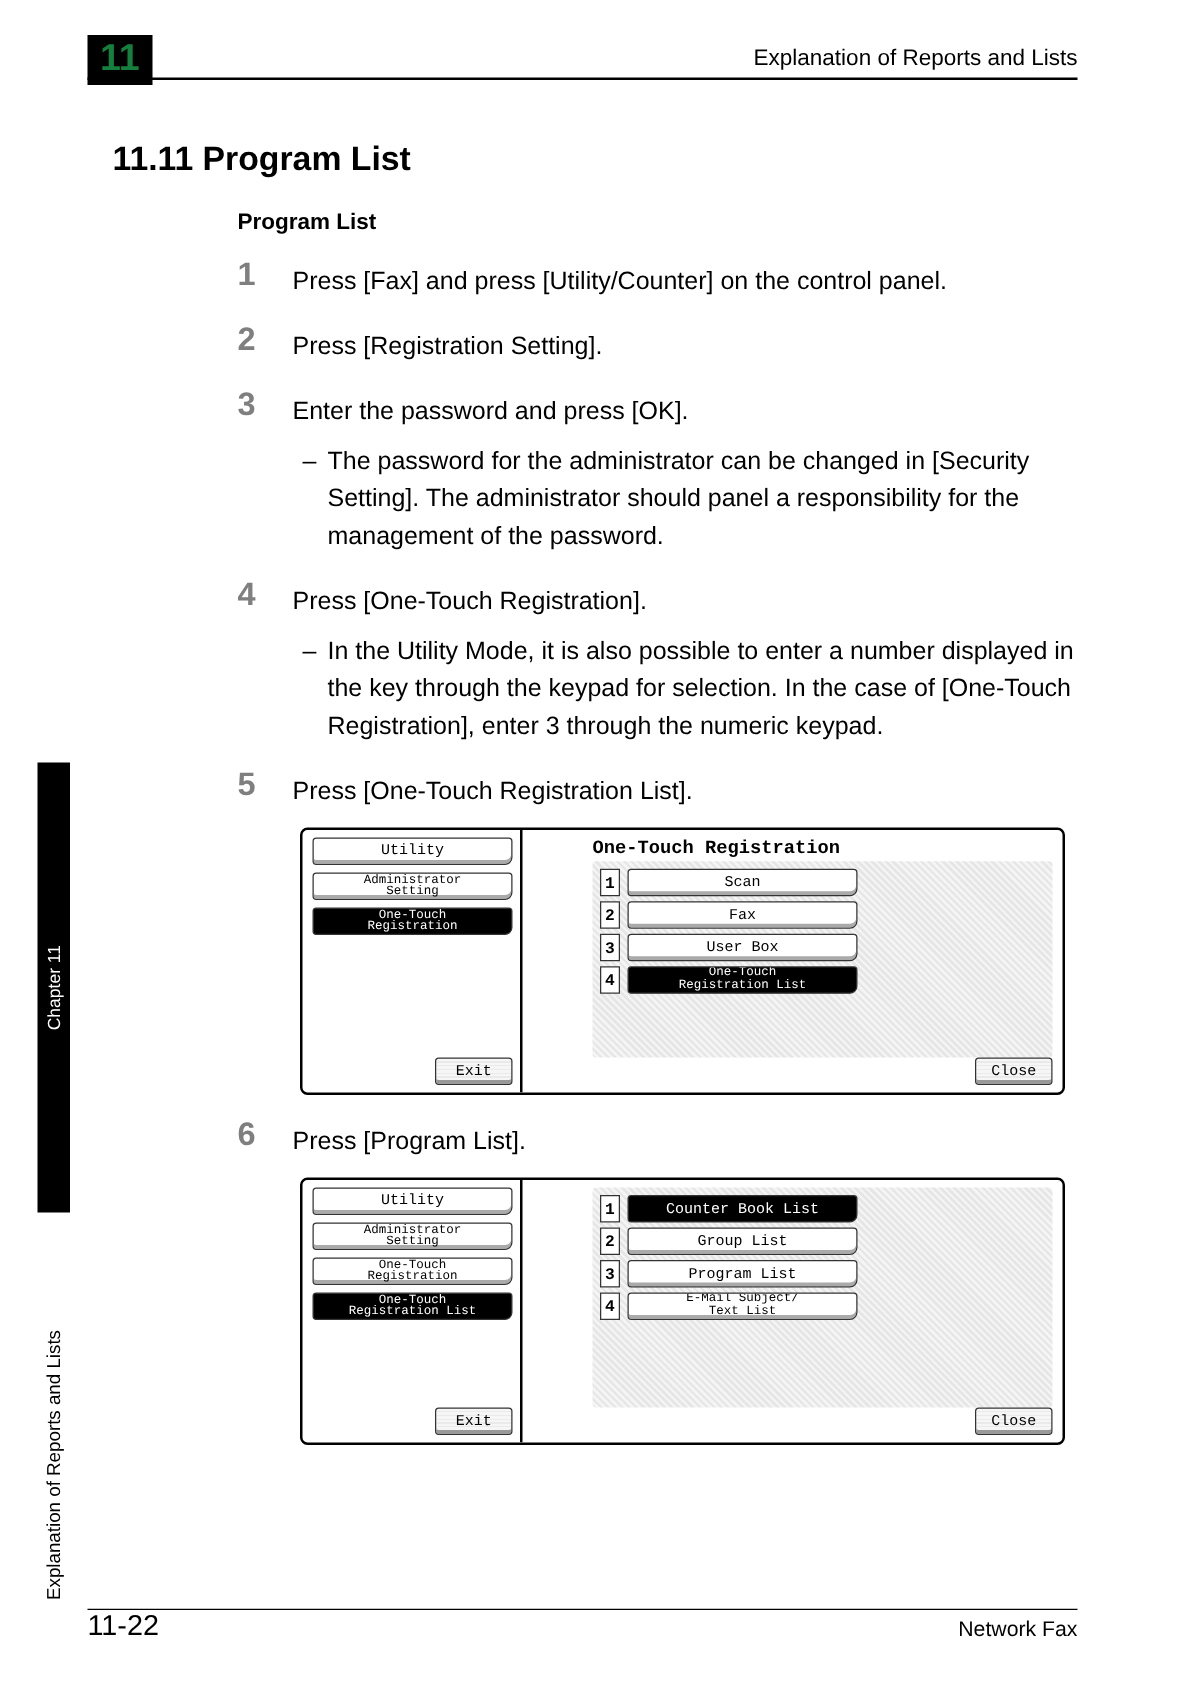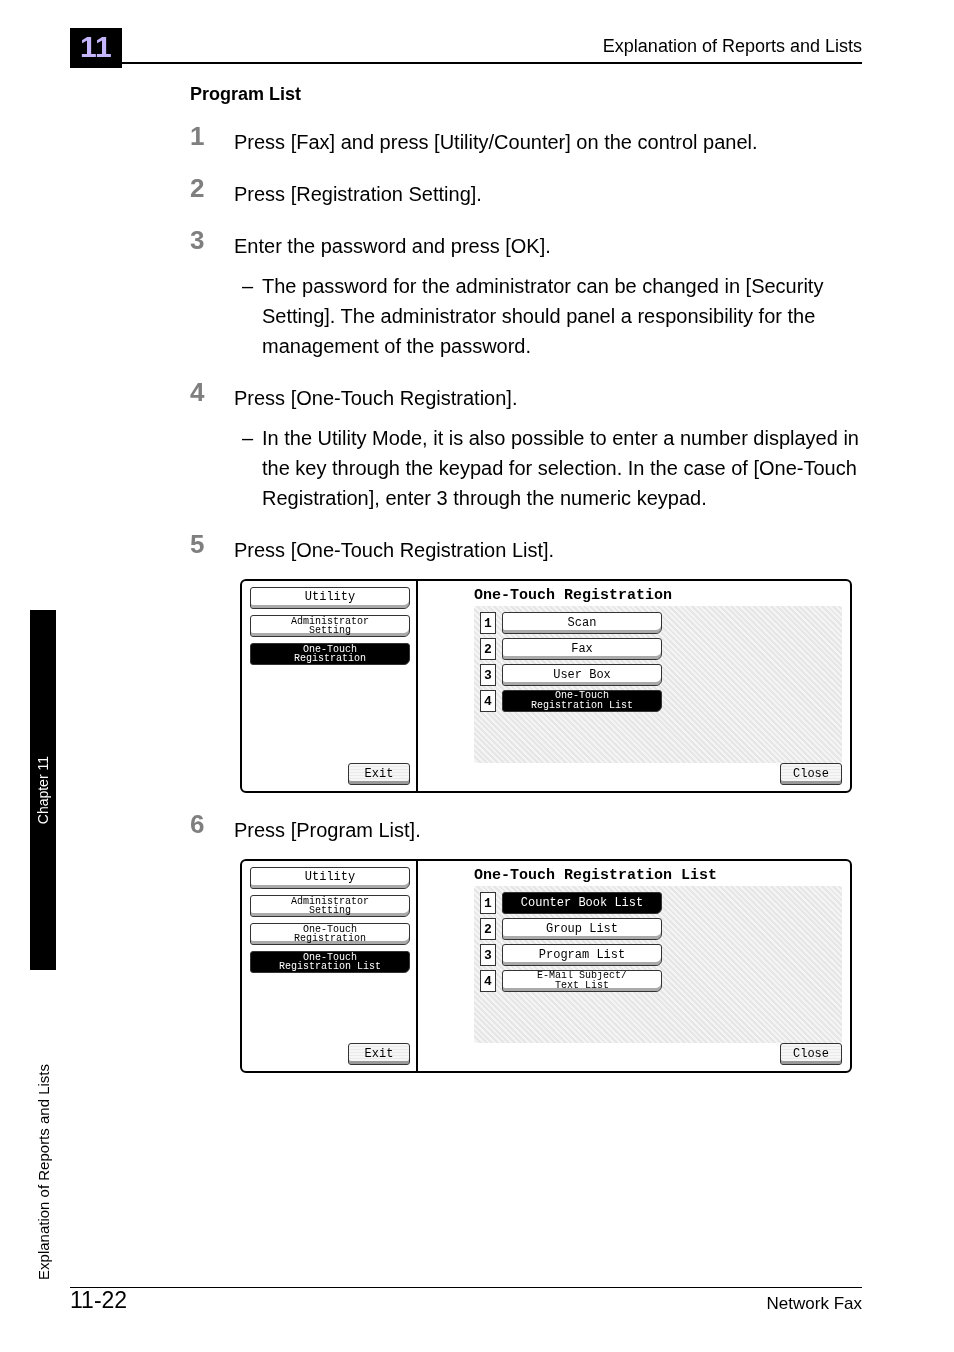--- a/index.html
+++ b/index.html
@@ -1,19 +1,19 @@
 <!DOCTYPE html>
 <html><head>
 <meta charset="utf-8">
 <style>
   * { box-sizing: border-box; margin: 0; padding: 0; }
   html, body { width: 954px; height: 1352px; background: #fff; font-family: Arial, Helvetica, sans-serif; color: #000; }
   .page { position: relative; width: 954px; height: 1352px; padding: 60px 90px 60px 90px; }
   
-  .chapter-badge { position: absolute; top: 28px; left: 70px; background: #000; color: #c4b5fd; font-weight: bold; font-size: 30px; padding: 2px 10px 4px 10px; }
+  .chapter-badge { position: absolute; top: 28px; left: 70px; background: #000; color: #15803d; font-weight: bold; font-size: 30px; padding: 2px 10px 4px 10px; }
   
   .runhead { position: absolute; top: 36px; right: 92px; font-size: 18px; }
   .runhead-divider { position: absolute; top: 62px; left: 70px; right: 92px; height: 2px; background: #000; }
   
   .heading { margin-top: 52px; font-size: 27px; font-weight: bold; }
   .subhead { margin-top: 24px; margin-left: 100px; font-size: 18px; font-weight: bold; }
   
   .steps { margin-left: 100px; margin-top: 16px; }
   .step { display: flex; align-items: flex-start; margin-top: 18px; }
   .step-num { width: 44px; font-size: 26px; font-weight: bold; color: #7f7f7f; line-height: 1; }
@@ -22,21 +22,21 @@
   .substep .dash { width: 28px; padding-left: 8px; }
   .substep .subtext { flex: 1; }
   
   .screenshot { width: 612px; height: 214px; margin: 14px 0 4px 150px; border: 2px solid #000; border-radius: 6px; display: flex; background: #fff; overflow: hidden; }
   .ss-left { width: 176px; padding: 6px 6px 6px 8px; display: flex; flex-direction: column; gap: 6px; border-right: 2px solid #000; justify-content: center; }
   .ss-right { flex: 1; padding: 6px 8px 6px 10px; display: flex; flex-direction: column; position: relative; margin-left: 46px; }
   .ss-title { font-family: "Courier New", monospace; font-size: 15px; font-weight: bold; margin-bottom: 2px; }
   .ss-right-body { flex: 1; background: repeating-linear-gradient(45deg,#e6e6e6 0,#e6e6e6 2px,#f4f4f4 2px,#f4f4f4 4px); border-radius: 3px; padding: 6px 6px; }
   .ss-row { display:flex; align-items:center; gap:6px; margin-bottom:4px; }
   .ss-row .rownum { width:16px; height:22px; border:1px solid #333; background:#fff; font-family:"Courier New",monospace; font-size:13px; font-weight:bold; display:flex; align-items:center; justify-content:center; }
-  .ss-btn { flex:0 0 auto; width:160px; height:22px; border:1px solid #333; border-radius:3px 3px 6px 3px; box-shadow: inset 0 -3px 0 #aaa; background:#fff; font-family:"Courier New",monospace; font-size:12px; text-align:center; line-height:20px; white-space:nowrap; overflow:hidden; }
+  .ss-btn { flex:0 0 auto; width:184px; height:22px; border:1px solid #333; border-radius:3px 3px 6px 3px; box-shadow: inset 0 -3px 0 #aaa; background:#fff; font-family:"Courier New",monospace; font-size:12px; text-align:center; line-height:20px; white-space:nowrap; overflow:hidden; }
   .ss-btn.sel { background:#000; color:#fff; box-shadow:none; }
   .ss-leftbtn { height:22px; border:1px solid #333; border-radius:3px 3px 6px 3px; box-shadow: inset 0 -3px 0 #aaa; background:#fff; font-family:"Courier New",monospace; font-size:12px; text-align:center; line-height:18px; white-space:nowrap; overflow:hidden; padding:0 4px; }
   .ss-leftbtn.sel { background:#000; color:#fff; box-shadow:none; }
   .ss-leftbtn.two { line-height:9px; font-size:10px; display:flex; flex-direction:column; justify-content:center; }
   .ss-foot { display:flex; justify-content:space-between; align-items:flex-end; margin-top:auto; }
   .ss-close, .ss-exit { width:62px; height:22px; border:1px solid #333; border-radius:3px; background: repeating-linear-gradient(0deg,#f6f6f6 0,#f6f6f6 2px,#eaeaea 2px,#eaeaea 3px); font-family:"Courier New",monospace; font-size:12px; text-align:center; line-height:20px; box-shadow:inset 0 -3px 0 #999; }
   .ss-exit-wrap { margin-top:auto; align-self:flex-end; }
   
   .sidetab { position:absolute; left:30px; top:610px; width:26px; height:360px; background:#000; color:#fff; display:flex; align-items:center; justify-content:center; }
   .sidetab span { writing-mode: vertical-rl; transform: rotate(180deg); font-size:14px; }
@@ -48,20 +48,21 @@
   .foot-right { position:absolute; right:92px; bottom:38px; font-size:17px; }
 </style>
 </head>
 <body>
 
 <div class="page">
   <div class="chapter-badge">11</div>
   <div class="runhead">Explanation of Reports and Lists</div>
   <div class="runhead-divider"></div>
 
+  <h1 class="heading">11.11 Program List</h1>
   <h2 class="subhead">Program List</h2>
 
   <div class="steps">
 
     <div class="step">
       <div class="step-num">1</div>
       <div class="step-body">Press [Fax] and press [Utility/Counter] on the control panel.</div>
     </div>
 
     <div class="step">
@@ -144,21 +145,20 @@
     <div class="ss-left">
       <div class="ss-leftbtn">Utility</div>
       <div class="ss-leftbtn two">Administrator<br>Setting</div>
       <div class="ss-leftbtn two">One-Touch<br>Registration</div>
       <div class="ss-leftbtn two sel">One-Touch<br>Registration List</div>
       <div class="ss-exit-wrap">
           <div class="ss-exit">Exit</div>
         </div>
     </div>
     <div class="ss-right">
-      <div class="ss-title">One-Touch Registration List</div>
       <div class="ss-right-body">
         <div class="ss-row">
           <div class="rownum">1</div>
           <div class="ss-btn sel">Counter Book List</div>
         </div>
         <div class="ss-row">
           <div class="rownum">2</div>
           <div class="ss-btn">Group List</div>
         </div>
         <div class="ss-row">

